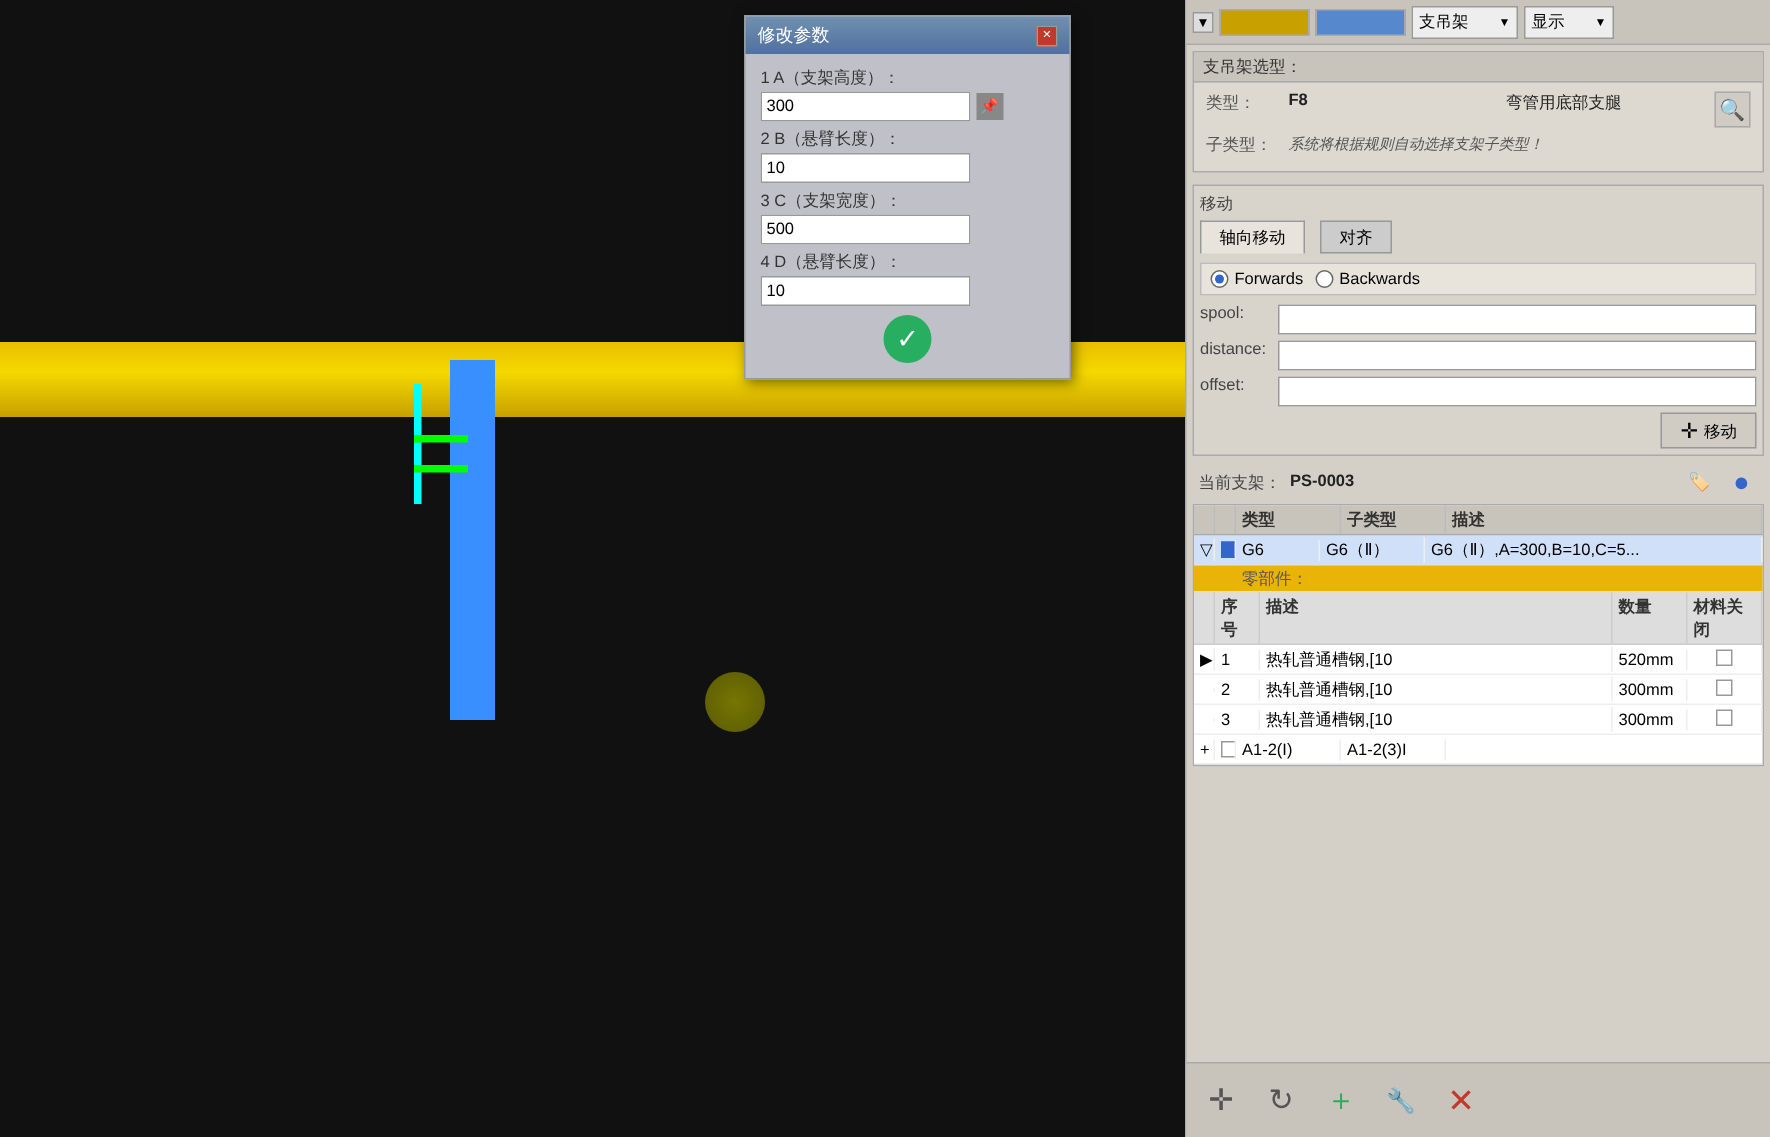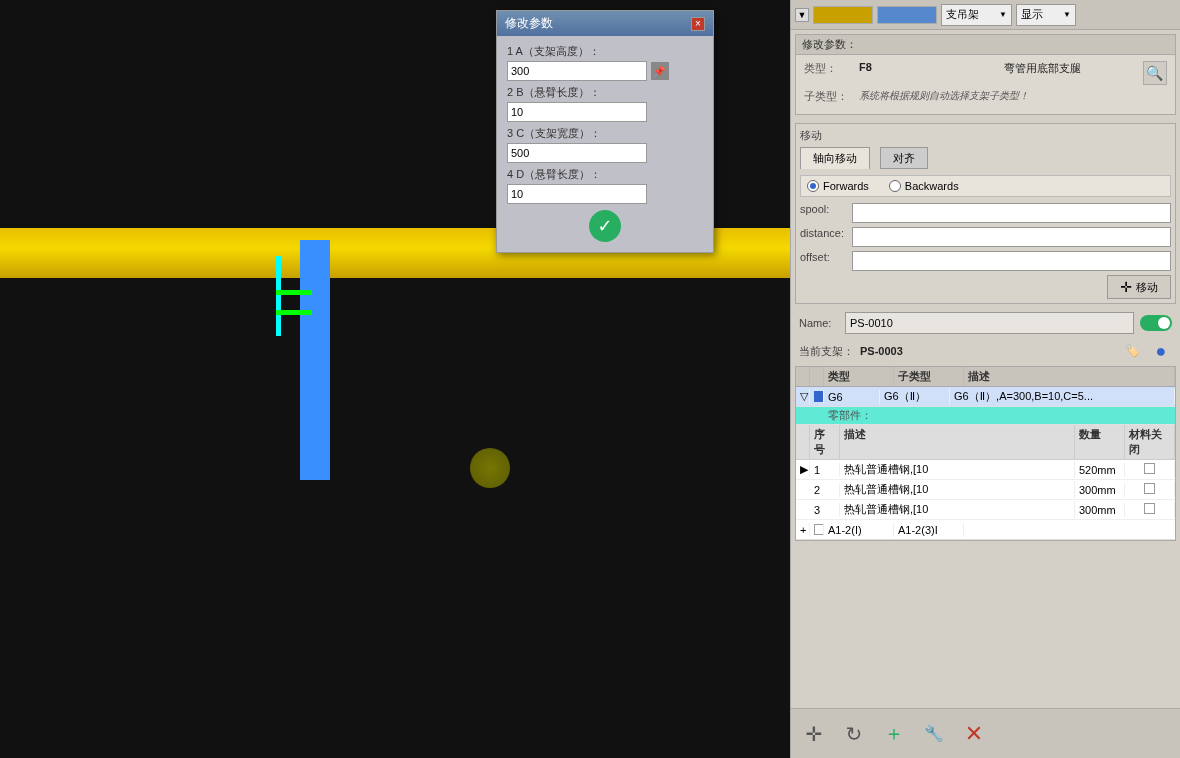--- a/index.html
+++ b/index.html
@@ -187,21 +187,21 @@
     .tab-row { display: flex; gap: 10px; margin-bottom: 6px; }
     .tab-btn {
       padding: 2px 12px;
       border: 1px solid #999;
       background: #ccc;
       font-size: 11px;
       cursor: pointer;
       height: 22px;
     }
     .tab-btn.active { background: #e8e4dc; border-bottom: none; }
-    .radio-row { display: flex; align-items: center; gap: 20px; padding: 4px 6px; background: #e8e4dc; border: 1px solid #bbb; margin-bottom: 6px; }
+    .radio-row { display: flex; align-items: center; gap: 8px; padding: 4px 6px; background: #e8e4dc; border: 1px solid #bbb; margin-bottom: 6px; }
     .radio-item { display: flex; align-items: center; gap: 4px; font-size: 11px; cursor: pointer; }
     .radio-circle {
       width: 12px; height: 12px;
       border-radius: 50%;
       border: 1px solid #666;
       background: white;
       display: flex; align-items: center; justify-content: center;
     }
     .radio-circle.selected::after {
       content: '';
@@ -273,21 +273,21 @@
     }
 
     
     .tree-table { margin: 0 4px 4px; border: 1px solid #aaa; background: white; font-size: 11px; }
     .tree-header { display: flex; background: #c8c4bc; border-bottom: 1px solid #aaa; }
     .tree-header-cell { padding: 2px 4px; border-right: 1px solid #bbb; font-size: 11px; color: #333; font-weight: bold; }
     .tree-row { display: flex; align-items: center; border-bottom: 1px solid #e0e0e0; min-height: 20px; }
     .tree-cell { padding: 1px 4px; border-right: 1px solid #eee; font-size: 11px; overflow: hidden; white-space: nowrap; }
     .tree-expand { width: 14px; text-align: center; cursor: pointer; }
     .checkbox-sq { width: 11px; height: 11px; border: 1px solid #999; background: white; }
-    .sub-parts-row { display: flex; align-items: center; background: #5eead4; border-bottom: 1px solid #e0e0e0; padding: 1px 4px; }
+    .sub-parts-row { display: flex; align-items: center; background: #eab308; border-bottom: 1px solid #e0e0e0; padding: 1px 4px; }
     .sub-parts-label { font-size: 11px; color: #555; }
     .parts-header { display: flex; background: #ddd; border-bottom: 1px solid #ccc; }
     .parts-header-cell { padding: 2px 4px; border-right: 1px solid #ccc; font-size: 11px; font-weight: bold; color: #333; }
     .parts-row { display: flex; align-items: center; border-bottom: 1px solid #eee; min-height: 20px; }
     .parts-cell { padding: 1px 4px; border-right: 1px solid #eee; font-size: 11px; overflow: hidden; white-space: nowrap; }
 
     
     .bottom-toolbar {
       display: flex; align-items: center;
       background: #c8c4bc;
@@ -367,21 +367,21 @@
       <span>支吊架</span>
       <span class="dropdown-arrow">▼</span>
     </div>
     <div class="toolbar-dropdown">
       <span>显示</span>
       <span class="dropdown-arrow">▼</span>
     </div>
   </div>
 
   <div class="panel-section">
-    <div class="panel-section-title">修改参数：</div>
+    <div class="panel-section-title">支吊架选型：</div>
     <div class="panel-body">
       <div class="info-row">
         <span class="info-label">类型：</span>
         <span class="info-value" style="font-weight:bold;margin-right:6px;">F8</span>
         <span class="info-value">弯管用底部支腿</span>
         <div class="search-icon-btn">🔍</div>
       </div>
       <div class="info-row">
         <span class="info-label">子类型：</span>
         <span class="info-value" style="color:#555;font-style:italic;font-size:10px;">系统将根据规则自动选择支架子类型！</span>
@@ -420,25 +420,20 @@
       <input type="text" class="field-input" value="" style="">
     </div>
     <div style="display:flex;justify-content:flex-end;margin-top:4px;">
       <button class="move-btn">
         <span class="move-icon">✛</span>
         <span>移动</span>
       </button>
     </div>
   </div>
 
-  <div class="name-section">
-    <span class="name-label">Name:</span>
-    <input type="text" class="name-input" value="PS-0010" style="">
-    <div class="toggle-switch on"></div>
-  </div>
 
   <div class="current-support-row">
     <span class="current-label">当前支架：</span>
     <span class="current-value">PS-0003</span>
     <div class="tag-icon">🏷️</div>
     <div class="blue-circle-icon" style="color:#3366cc;font-size:18px;">●</div>
   </div>
 
   <div class="tree-table">
 

